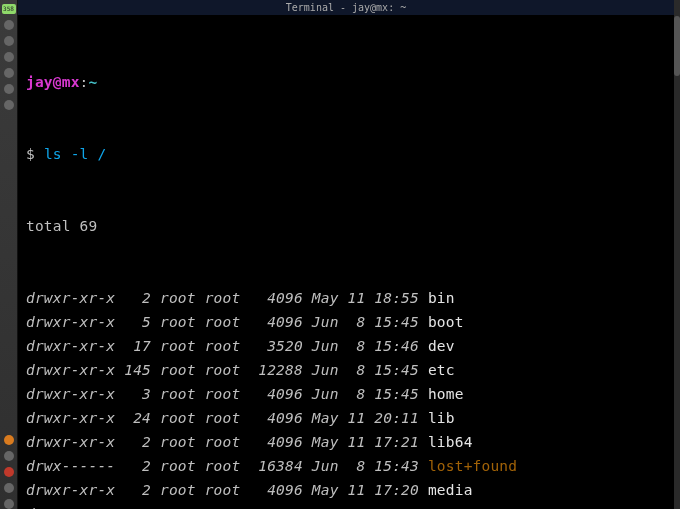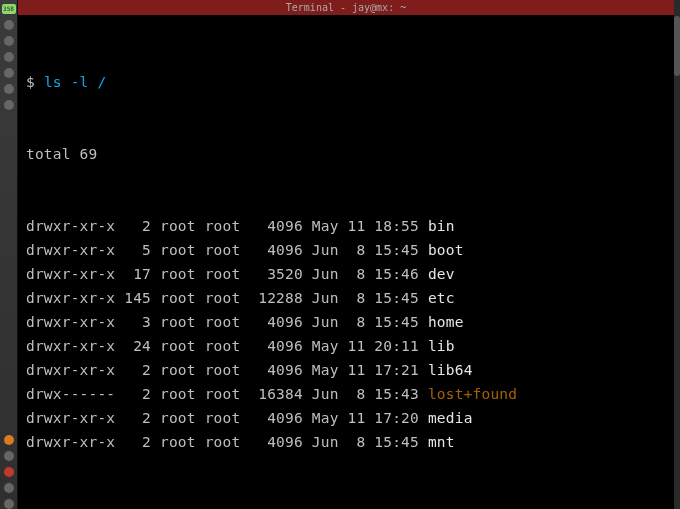--- a/index.html
+++ b/index.html
@@ -20,41 +20,41 @@
   }
   .taskbar .dot { width: 10px; height: 10px; border-radius: 50%; background:#555; }
   .taskbar .dot.red { background:#c0392b; }
   .taskbar .dot.orange { background:#d97b1f; }
   .taskbar .dot.grey { background:#666; }
   .taskbar .spacer { flex:1; }
 
   
   .titlebar {
     position: absolute; left: 18px; top: 0; right: 6px; height: 16px;
-    background: #7f1d1d; color: #aaa; font-size: 10px;
+    background: #0f172a; color: #aaa; font-size: 10px;
     display: flex; align-items: center; justify-content: center;
     border-bottom: 1px solid #000;
   }
 
   
   .terminal {
     position: absolute; left: 18px; top: 16px; right: 0; bottom: 0;
     background: #000; color: #bfbfbf;
     font-size: 14.5px; line-height: 24px;
     padding: 6px 8px 4px 8px;
     white-space: pre;
     letter-spacing: 0.2px;
   }
   .row { height: 24px; }
   .prompt-user { color: #d838d0; font-weight: bold; }
   .prompt-path { color: #45c0c7; font-weight: bold; }
   .prompt-sym  { color: #bfbfbf; }
   .cmd { color: #0ea5e9; }
 
-  .perm, .links, .owner, .group, .size, .date { color: #bfbfbf; }
+  .perm, .links, .owner, .group, .size, .date { color: #bfbfbf; font-style: italic; }
   .name-dir   { color: #e5e5e5; }
   .name-lost  { color: #a16207; }
 
   
   .scroll { position:absolute; right:0; top:16px; bottom:0; width:6px; background:#2a2a2a; }
   .scroll-thumb { position:absolute; top:0; width:6px; height:60px; background:#555; border-radius:3px; }
 </style>
 </head>
 <body>
 
@@ -72,20 +72,21 @@
   <div class="dot red"></div>
   <div class="dot grey"></div>
   <div class="dot grey"></div>
 </div>
 
 <div class="titlebar">
   <span>Terminal - jay@mx: ~</span>
 </div>
 
 <div class="terminal">
+  <div class="row"><span class="prompt-user">jay@mx</span><span class="prompt-sym">:</span><span class="prompt-path">~</span></div>
   <div class="row"><span class="prompt-sym">$ </span><span class="cmd">ls -l /</span></div>
   <div class="row">total 69</div>
   <div id="listing"><div class="row"><span class="perm">drwxr-xr-x</span><span class="links">   2</span><span class="owner"> root</span><span class="group"> root</span> <span class="size">  4096</span><span class="date"> May 11 18:55</span><span class="name-dir"> bin</span></div><div class="row"><span class="perm">drwxr-xr-x</span><span class="links">   5</span><span class="owner"> root</span><span class="group"> root</span> <span class="size">  4096</span><span class="date"> Jun  8 15:45</span><span class="name-dir"> boot</span></div><div class="row"><span class="perm">drwxr-xr-x</span><span class="links">  17</span><span class="owner"> root</span><span class="group"> root</span> <span class="size">  3520</span><span class="date"> Jun  8 15:46</span><span class="name-dir"> dev</span></div><div class="row"><span class="perm">drwxr-xr-x</span><span class="links"> 145</span><span class="owner"> root</span><span class="group"> root</span> <span class="size"> 12288</span><span class="date"> Jun  8 15:45</span><span class="name-dir"> etc</span></div><div class="row"><span class="perm">drwxr-xr-x</span><span class="links">   3</span><span class="owner"> root</span><span class="group"> root</span> <span class="size">  4096</span><span class="date"> Jun  8 15:45</span><span class="name-dir"> home</span></div><div class="row"><span class="perm">drwxr-xr-x</span><span class="links">  24</span><span class="owner"> root</span><span class="group"> root</span> <span class="size">  4096</span><span class="date"> May 11 20:11</span><span class="name-dir"> lib</span></div><div class="row"><span class="perm">drwxr-xr-x</span><span class="links">   2</span><span class="owner"> root</span><span class="group"> root</span> <span class="size">  4096</span><span class="date"> May 11 17:21</span><span class="name-dir"> lib64</span></div><div class="row"><span class="perm">drwx------</span><span class="links">   2</span><span class="owner"> root</span><span class="group"> root</span> <span class="size"> 16384</span><span class="date"> Jun  8 15:43</span><span class="name-lost"> lost+found</span></div><div class="row"><span class="perm">drwxr-xr-x</span><span class="links">   2</span><span class="owner"> root</span><span class="group"> root</span> <span class="size">  4096</span><span class="date"> May 11 17:20</span><span class="name-dir"> media</span></div><div class="row"><span class="perm">drwxr-xr-x</span><span class="links">   2</span><span class="owner"> root</span><span class="group"> root</span> <span class="size">  4096</span><span class="date"> Jun  8 15:45</span><span class="name-dir"> mnt</span></div></div>
 </div>
 
 <div class="scroll">
   <div class="scroll-thumb"></div>
 </div>
 
 </body></html>

